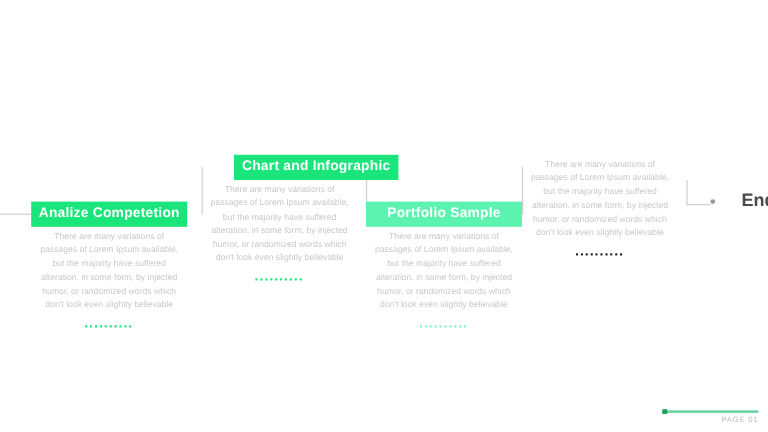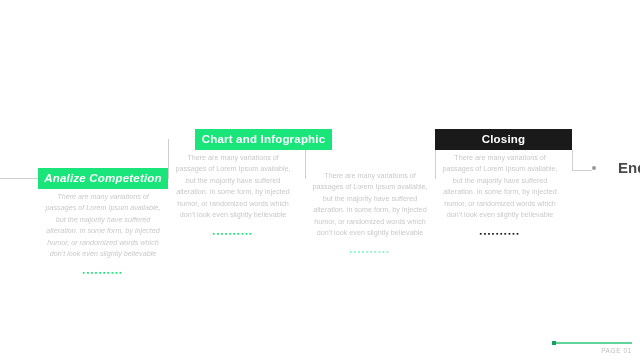--- a/index.html
+++ b/index.html
@@ -53,45 +53,45 @@
 
   <div class="line vline" style="left:168px;top:139px;height:40px;"></div>
 
   <div class="line vline" style="left:305px;top:139px;height:40px;"></div>
 
   <div class="line vline" style="left:435px;top:139px;height:40px;"></div>
 
   <div class="line vline" style="left:572px;top:150px;height:21px;"></div>
   <div class="line hline" style="left:572px;top:170px;width:20px;"></div>
 
-  <div class="card" style="left:38px;top:168px;font-style:italic;">
+  <div class="card" style="left:26px;top:168px;">
     <div class="card-header" style="background:#19E57B;">
       <span>Analize Competetion</span>
     </div>
     <div class="card-body">There are many variations of passages of Lorem Ipsum available, but the majority have suffered alteration. in some form, by injected humor, or randomized words which don't look even slightly believable</div>
     <div class="dots" style="color:#19E57B;">▪▪▪▪▪▪▪▪▪▪</div>
   </div>
 
   <div class="card" style="left:168px;top:129px;">
     <div class="card-header" style="background:#19E57B;width:137px;margin-left:27px;">
       <span>Chart and Infographic</span>
     </div>
     <div class="card-body">There are many variations of passages of Lorem Ipsum available, but the majority have suffered alteration. in some form, by injected humor, or randomized words which don't look even slightly believable</div>
     <div class="dots" style="color:#19E57B;">▪▪▪▪▪▪▪▪▪▪</div>
   </div>
 
   <div class="card" style="left:305px;top:168px;">
+    <div class="card-header" style="background:#5BF3AF;">
+      <span>Portfolio Sample</span>
+    </div>
     <div class="card-body">There are many variations of passages of Lorem Ipsum available, but the majority have suffered alteration. in some form, by injected humor, or randomized words which don't look even slightly believable</div>
     <div class="dots" style="color:#7DF6C0;">▪▪▪▪▪▪▪▪▪▪</div>
   </div>
 
   <div class="card" style="left:435px;top:129px;">
-    <div class="card-header" style="background:#1A1A1A;width:137px;">
-      <span>Closing</span>
-    </div>
     <div class="card-body">There are many variations of passages of Lorem Ipsum available, but the majority have suffered alteration. in some form, by injected humor, or randomized words which don't look even slightly believable</div>
     <div class="dots" style="color:#1A1A1A;">▪▪▪▪▪▪▪▪▪▪</div>
   </div>
 
   <div id="end-node">
     <span id="end-dot"></span>
     <span id="end-label">End</span>
   </div>
 
   <div id="footer">

